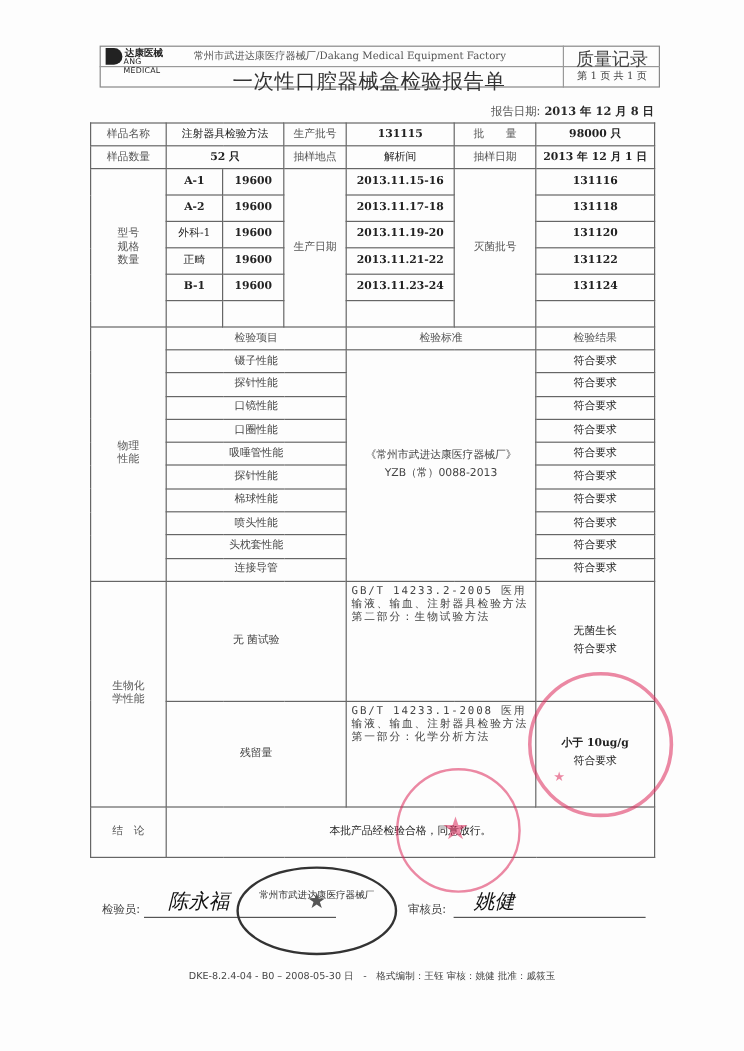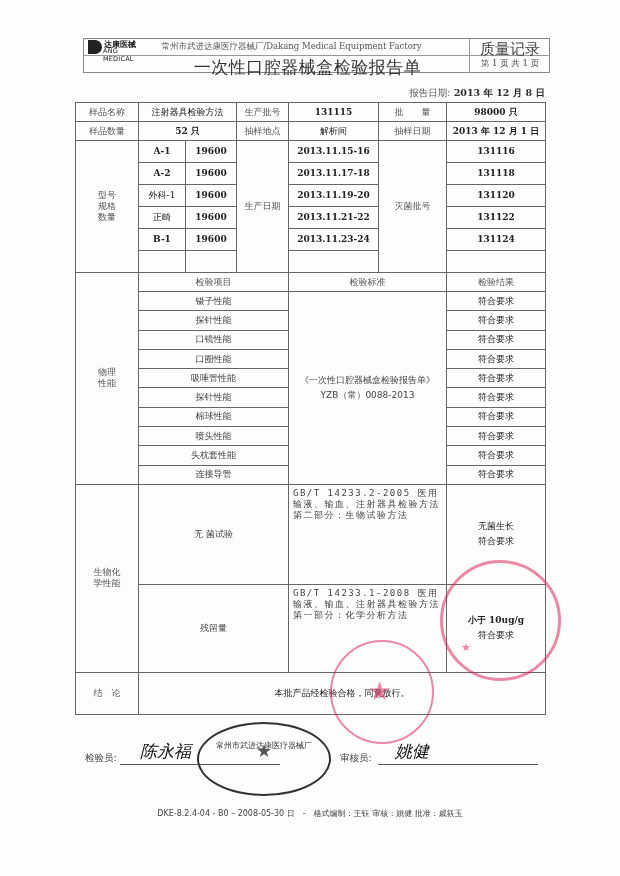--- a/index.html
+++ b/index.html
@@ -139,21 +139,21 @@
       <div>物理</div>
       <div>性能</div>
     </td>
     <td colspan="3" class="lbl">检验项目</td>
     <td colspan="2" class="lbl">检验标准</td>
     <td class="lbl">检验结果</td>
   </tr>
   <tr style="height:19.3px">
     <td colspan="3" class="sans">镊子性能</td>
     <td colspan="2" rowspan="10" class="sans">
-      <div>《一次性口腔器械盒检验报告单》</div>
+      <div>《常州市武进达康医疗器械厂》</div>
       <div style="margin-top:4px">YZB（常）0088-2013</div>
     </td>
     <td class="sans" style="color:#222">符合要求</td>
   </tr>
   <tr style="height:19.3px">
     <td colspan="3" class="sans">探针性能</td>
     <td class="sans" style="color:#222">符合要求</td>
   </tr>
   <tr style="height:19.3px">
     <td colspan="3" class="sans">口镜性能</td>

